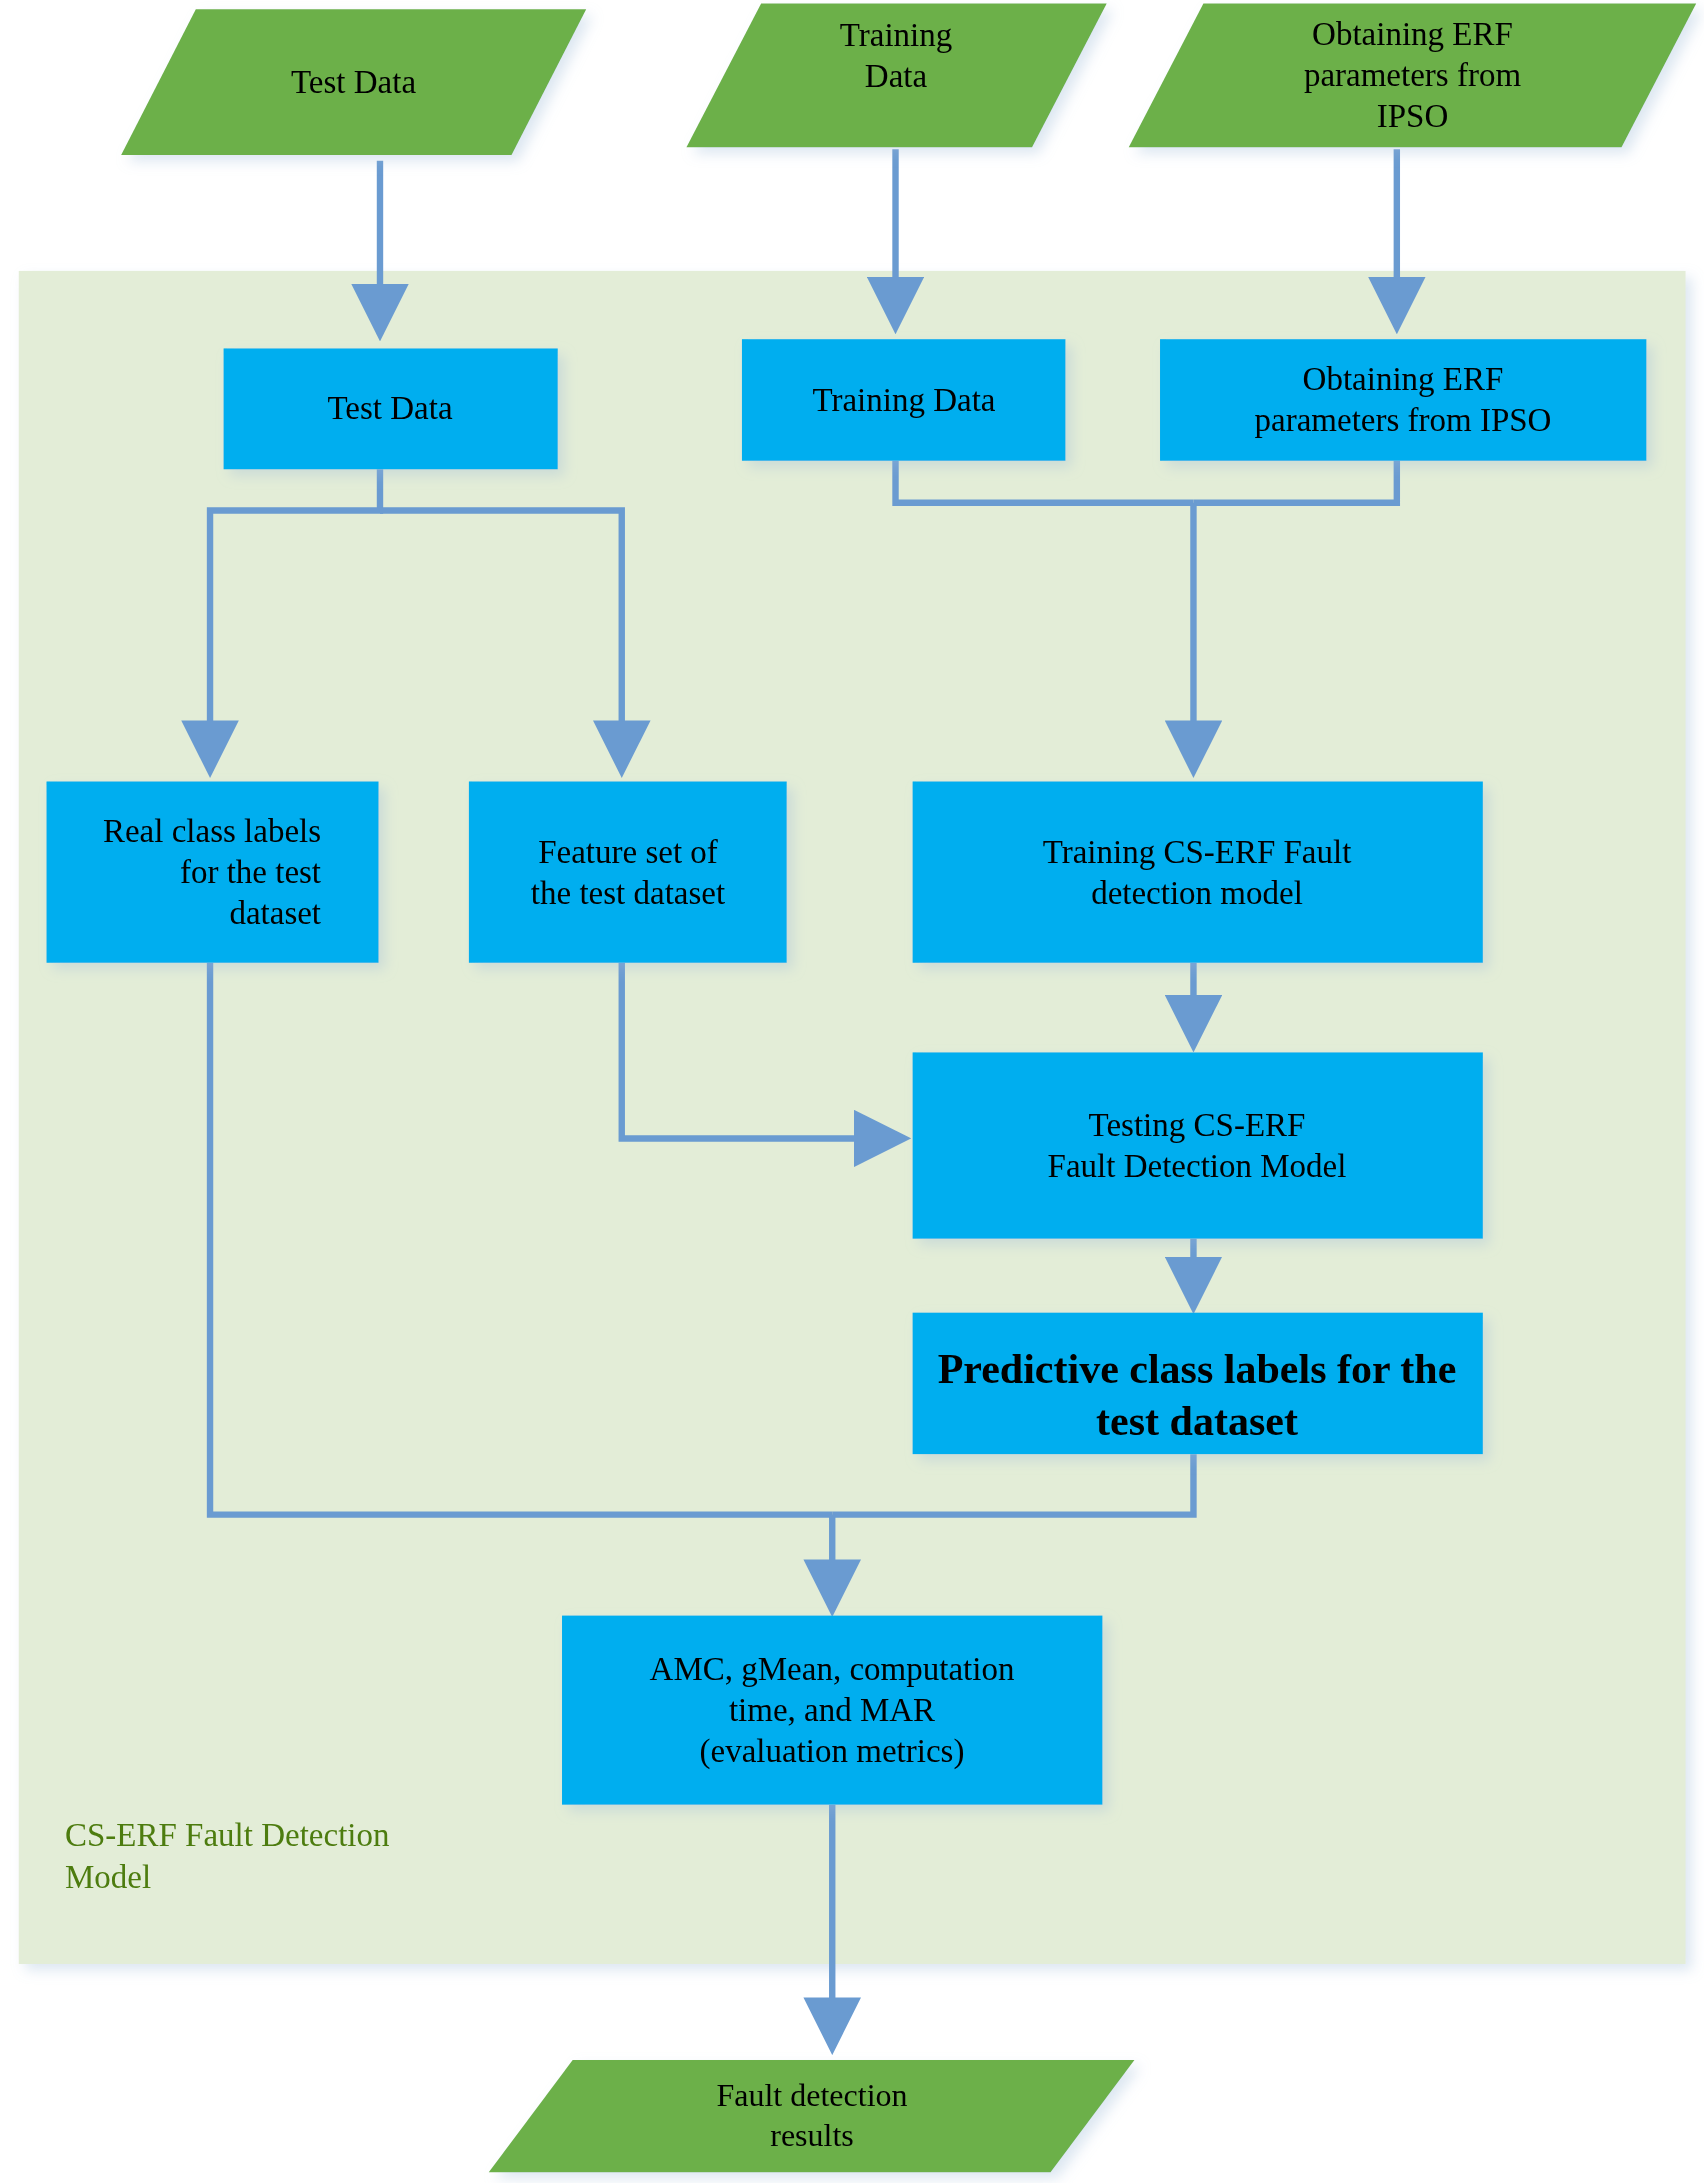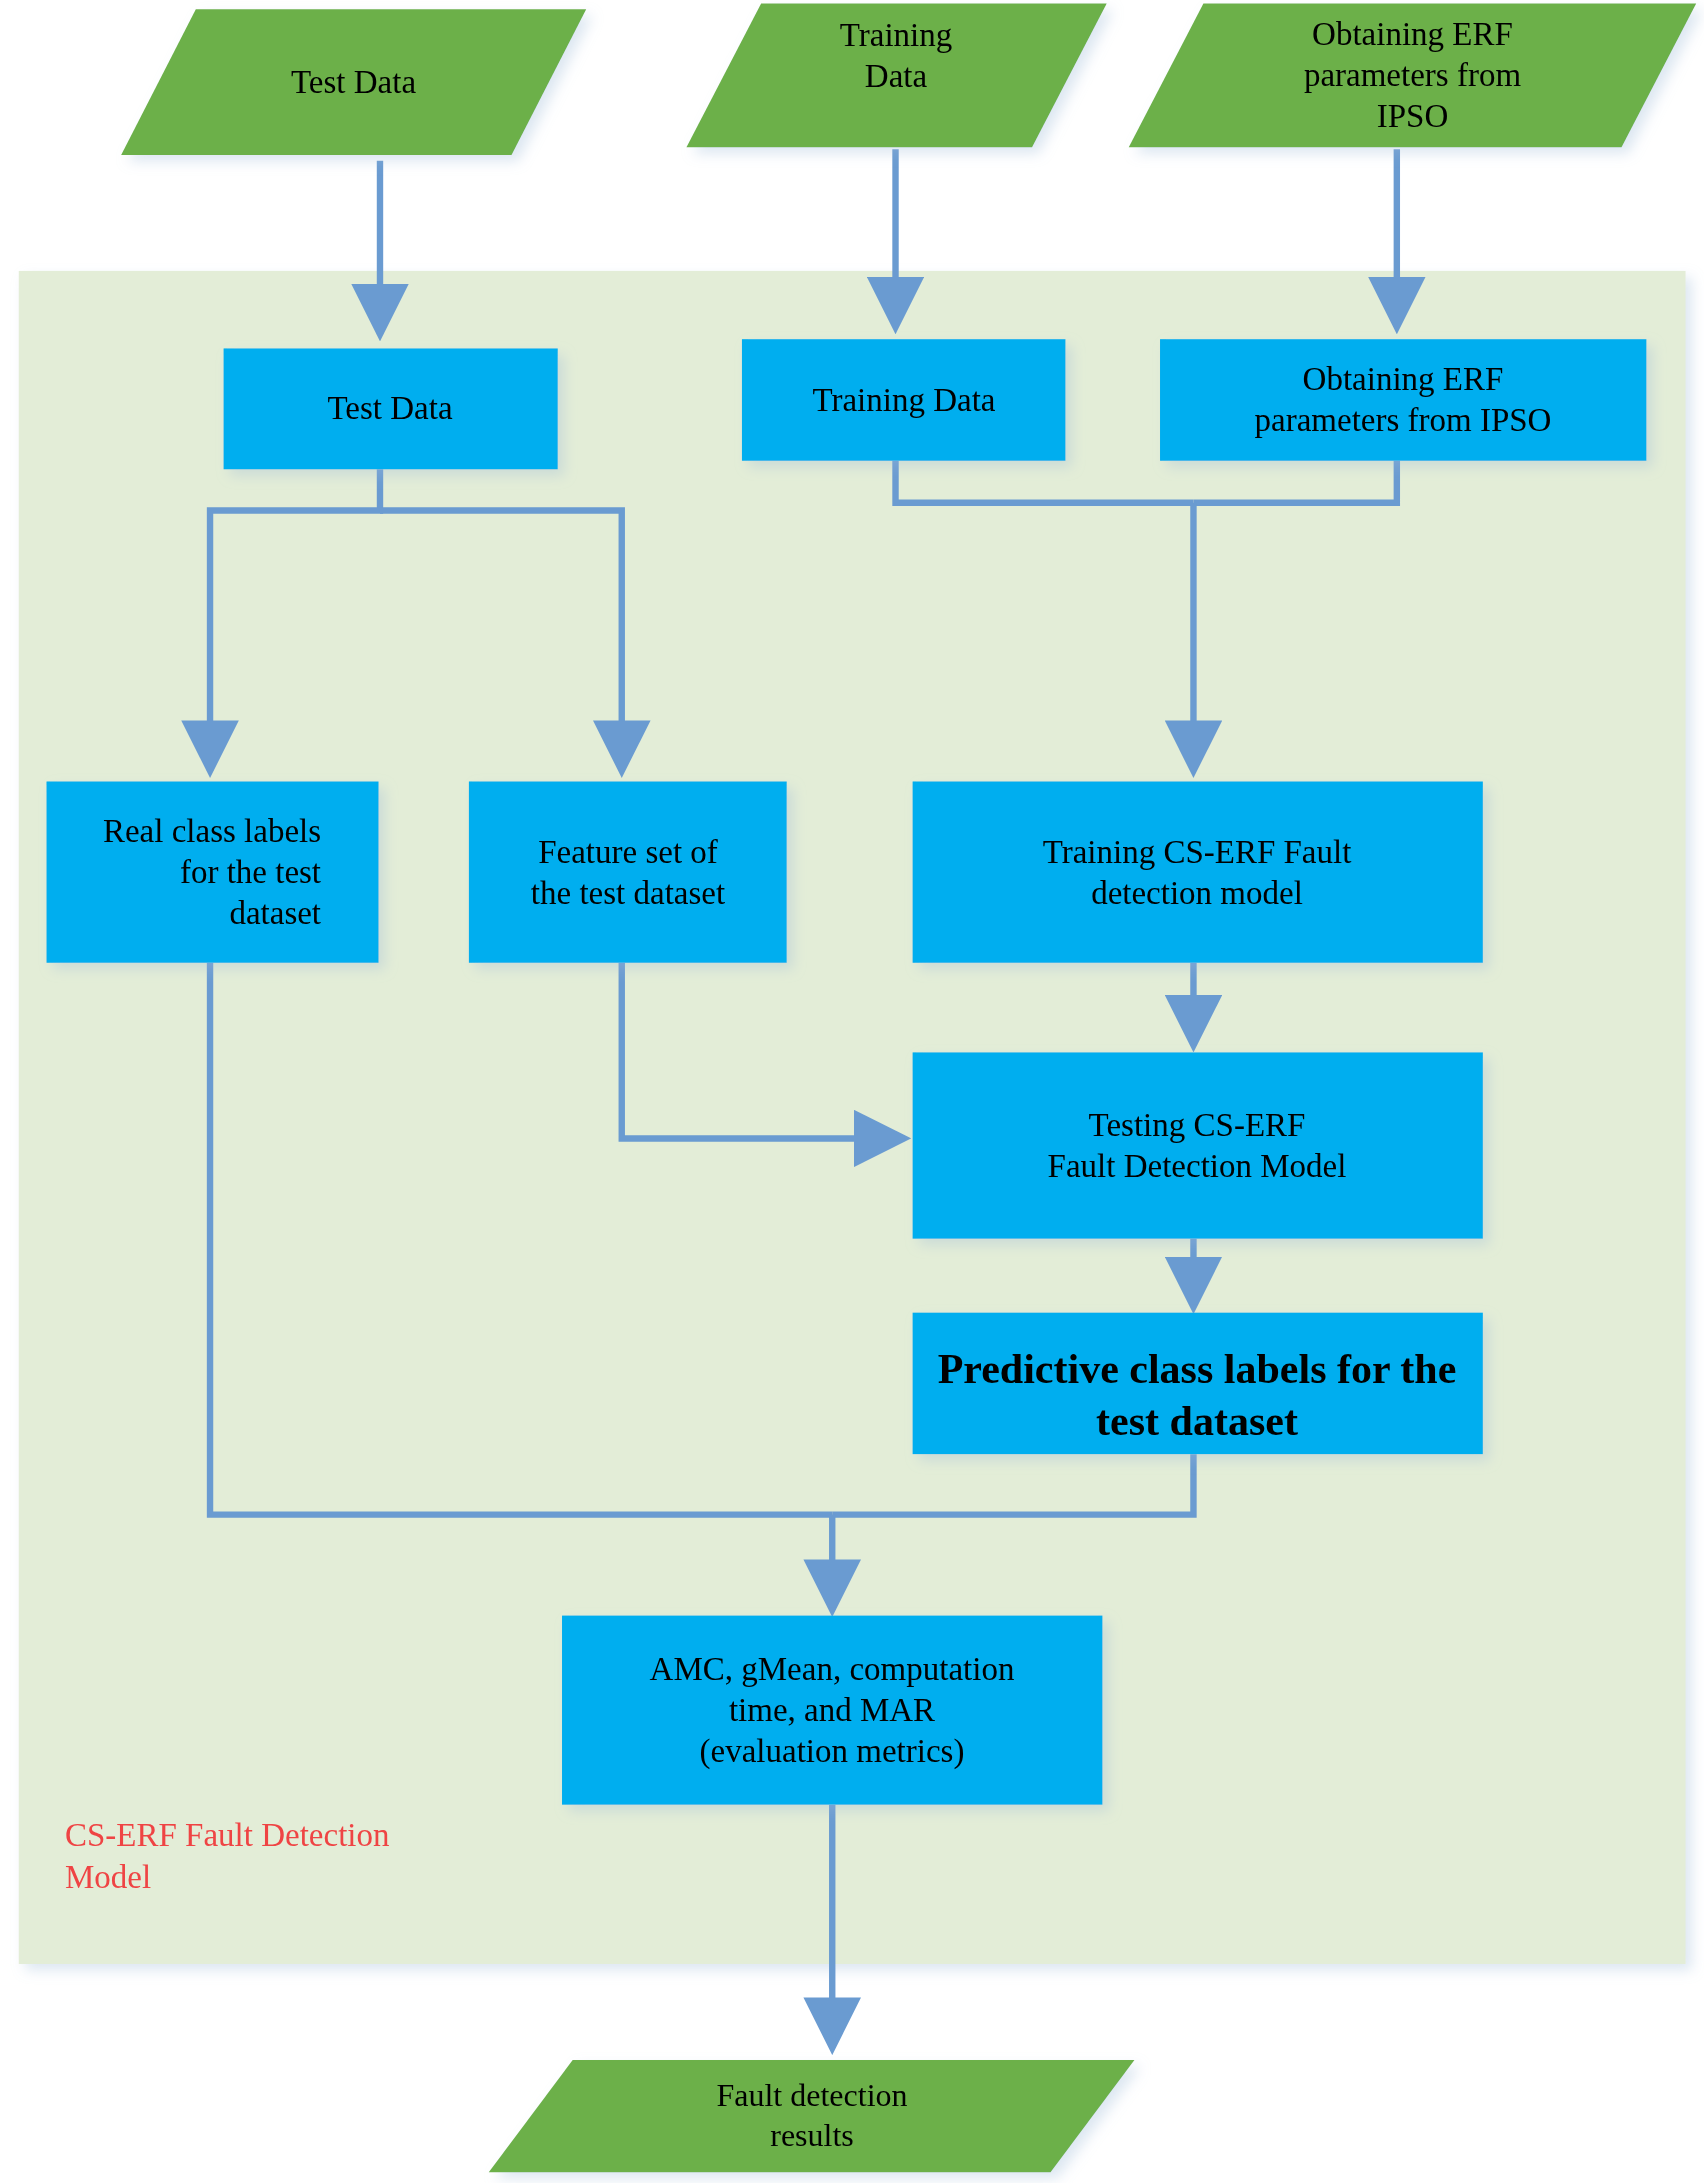--- a/index.html
+++ b/index.html
@@ -27,21 +27,21 @@
     align-items: center;
     justify-content: center;
     text-align: center;
     color: #000000;
     line-height: 1.24;
     pointer-events: none;
     white-space: pre-line;
   }
   .panel-label {
     position: absolute;
-    color: #ef4444;
+    color: #4d7c0f;
     text-align: left;
     line-height: 1.26;
     white-space: pre-line;
   }
 </style>
 </head>
 <body>
 
 <div id="canvas">
 

